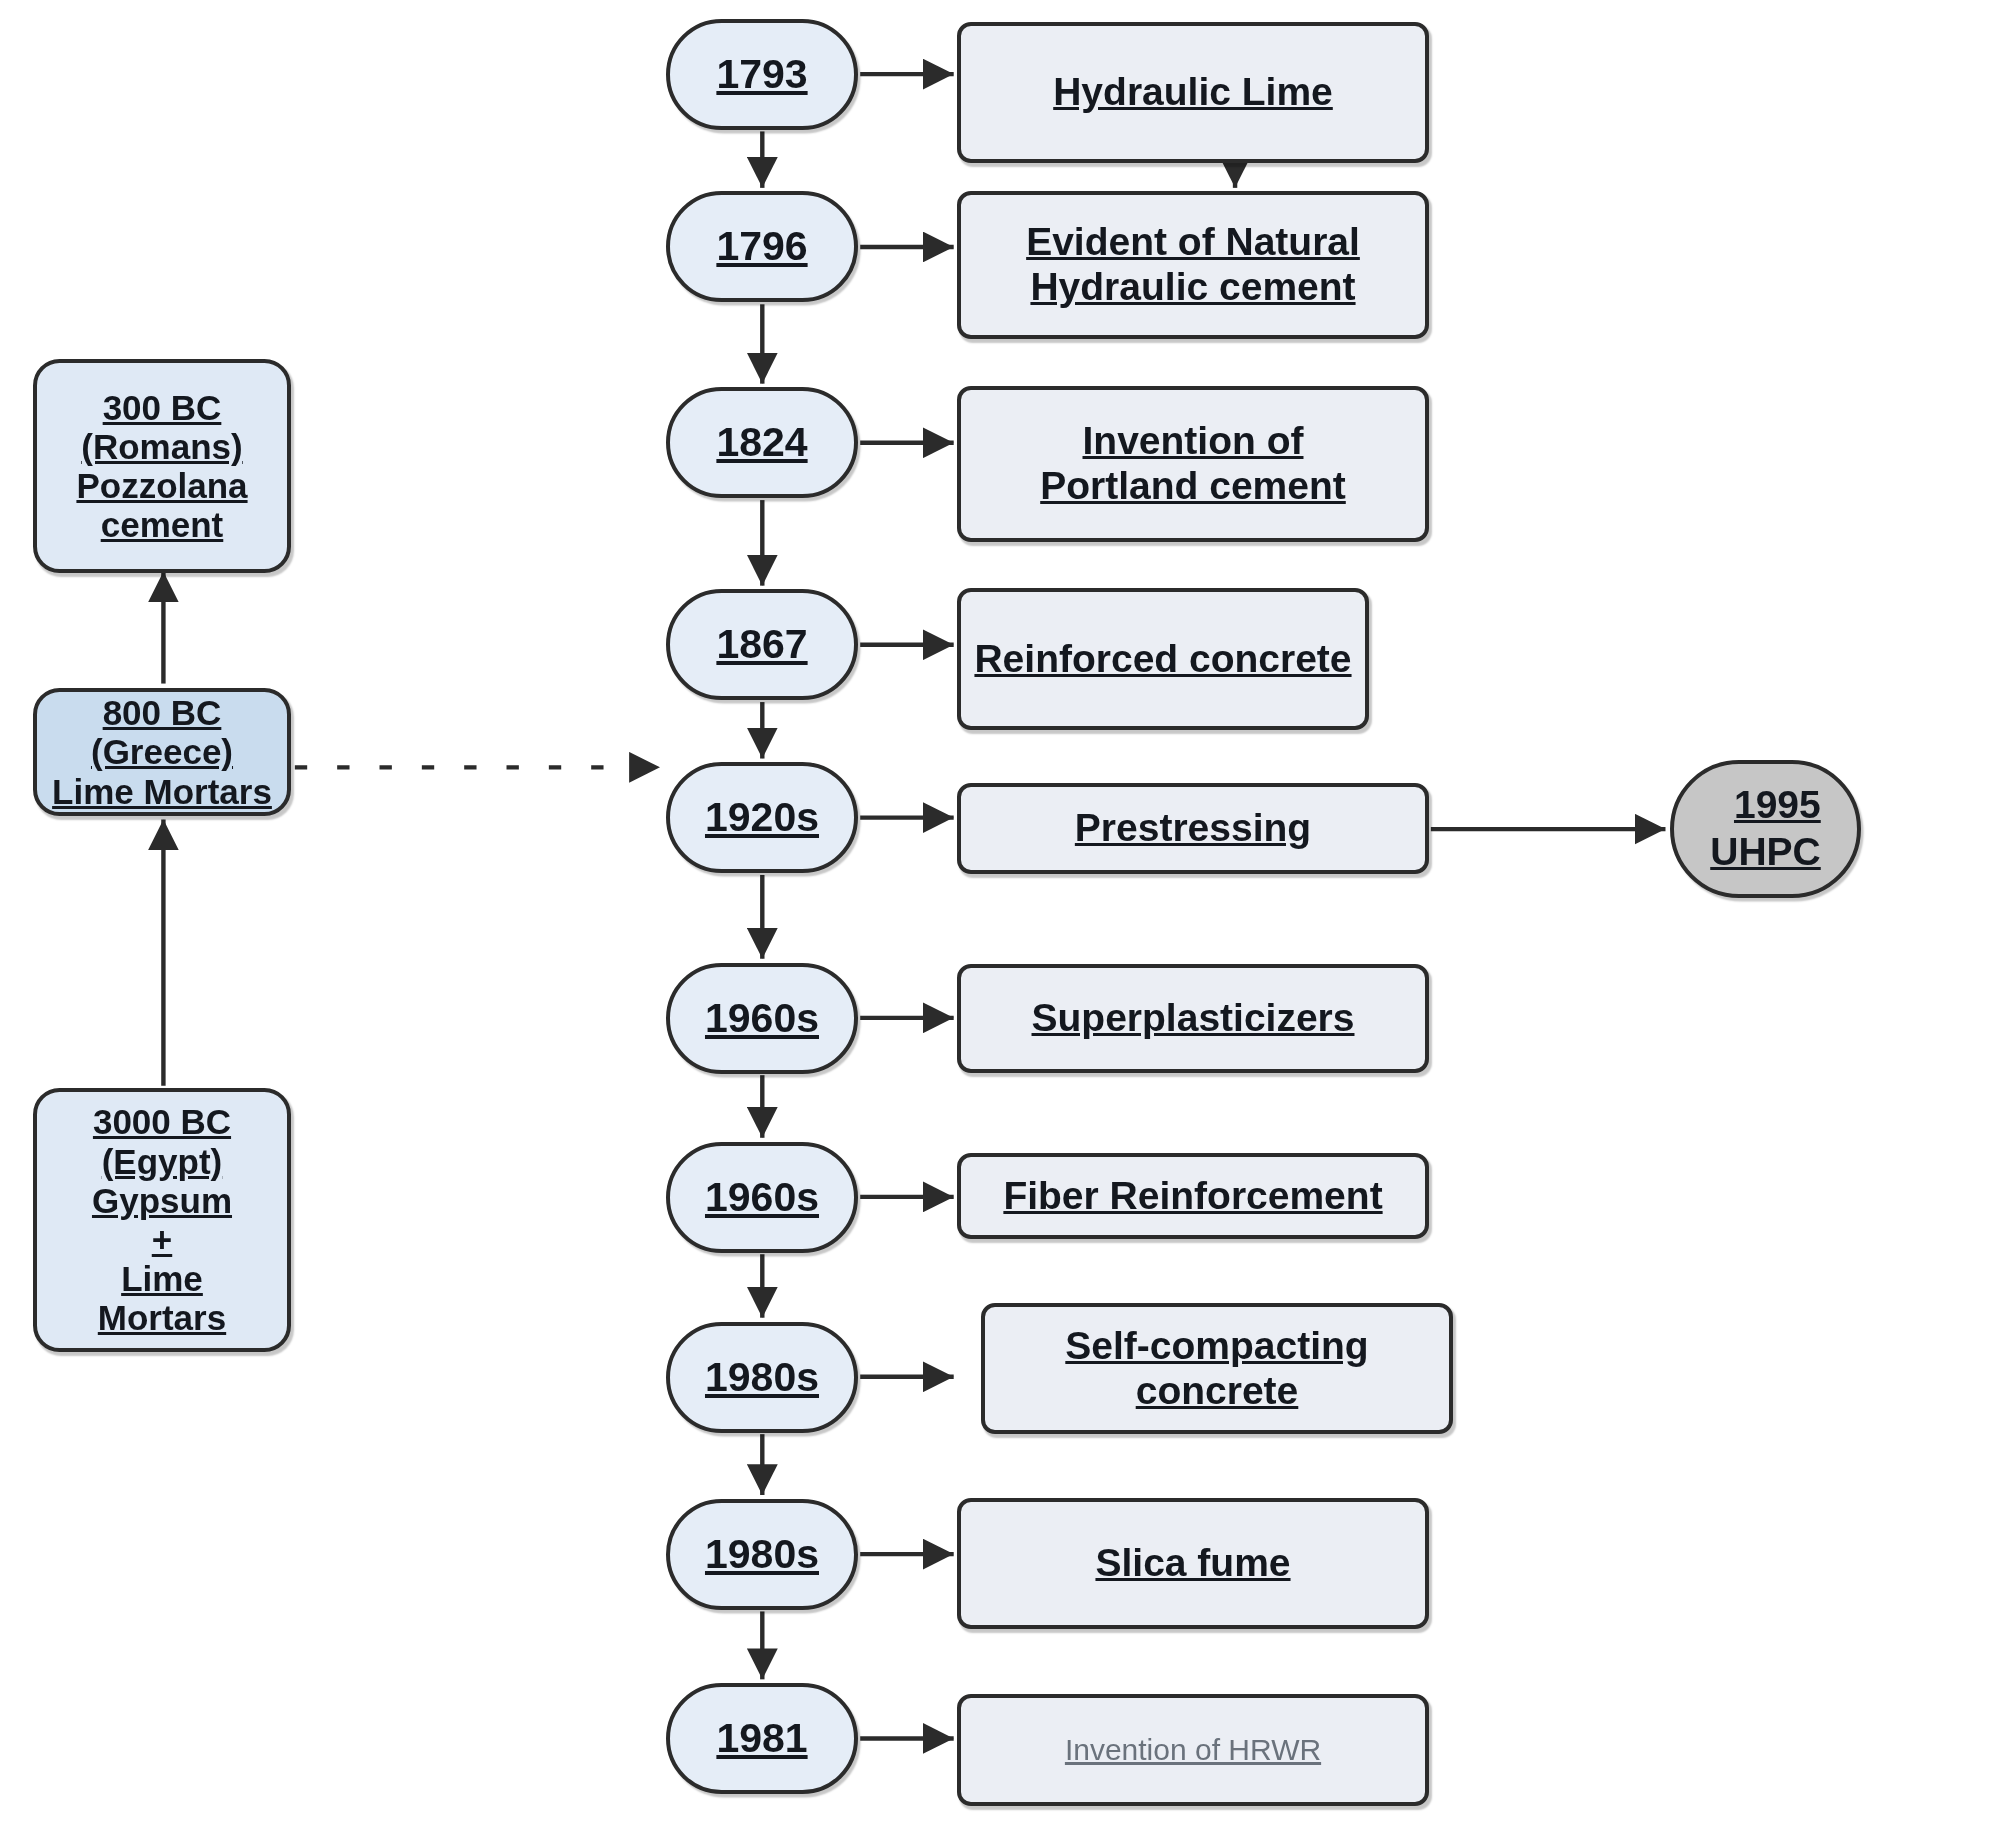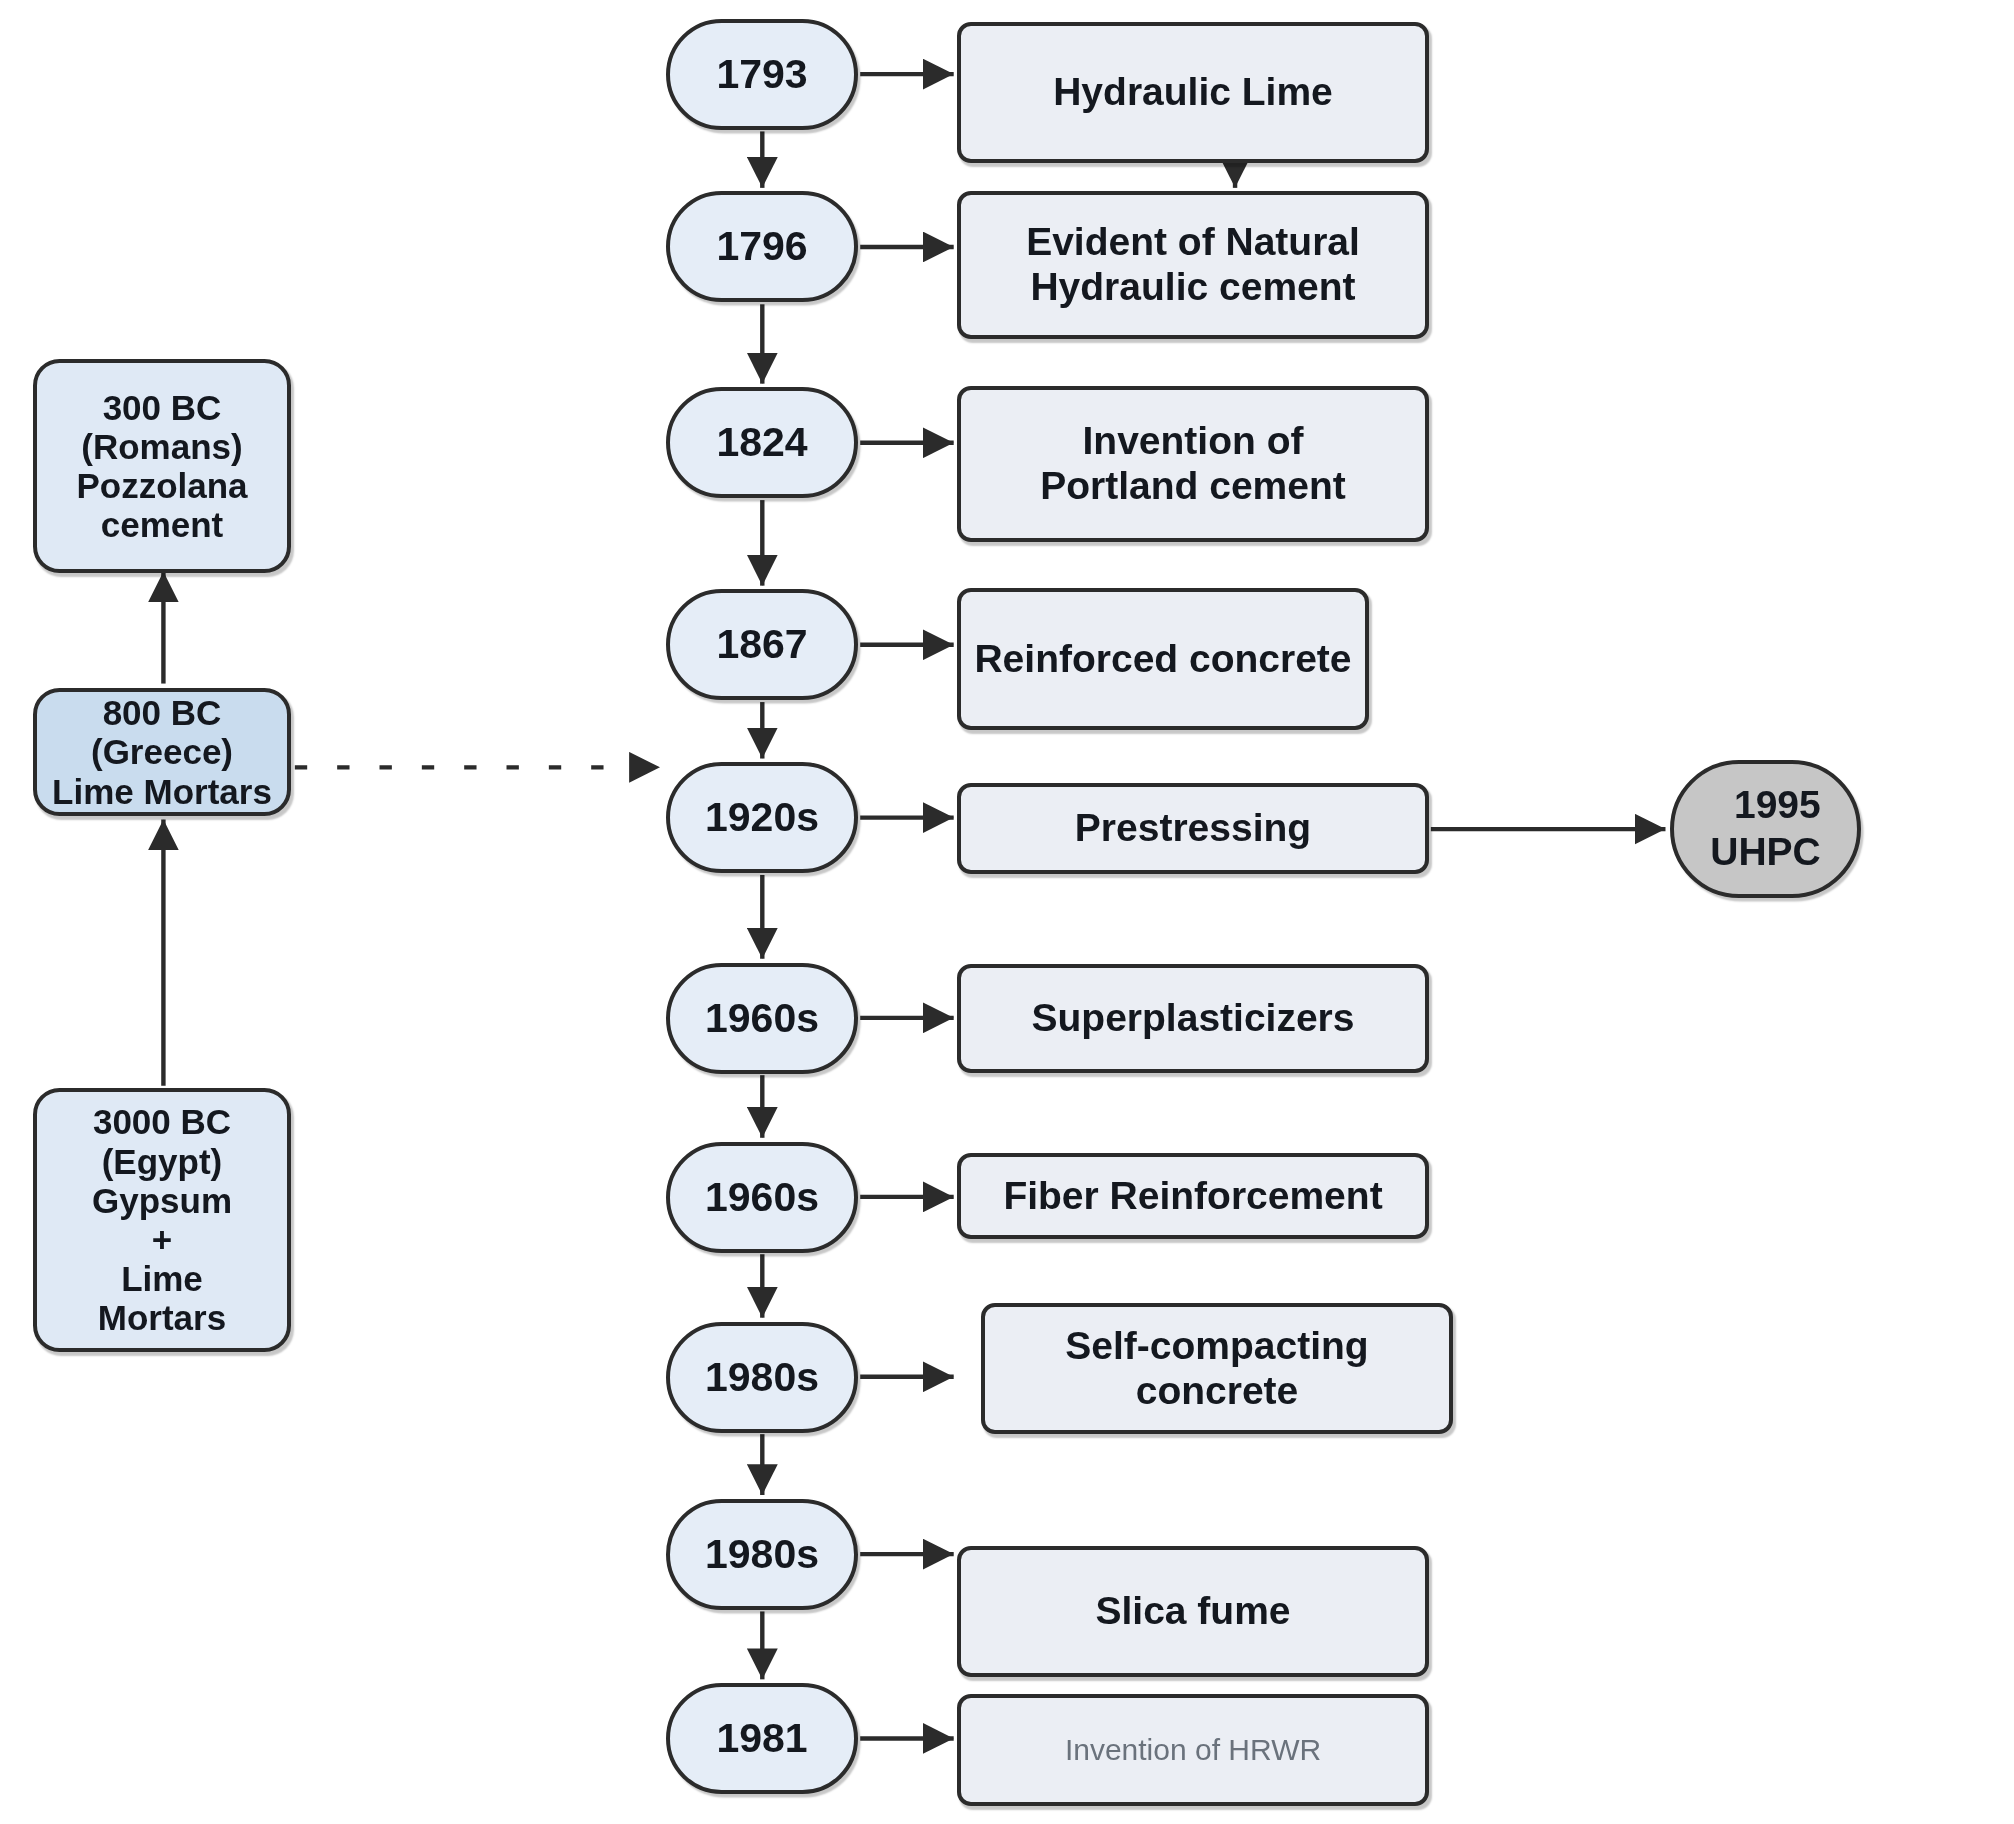--- a/index.html
+++ b/index.html
@@ -2,21 +2,21 @@
 <html style="--background: #ffffff; --oval-fill: #e5edf7; --event-fill: #ebeef4; --ancient-fill: #dfe9f5; --highlight-fill: #c9dcee; --uhpc-fill: #c6c6c6; --stroke: #2b2b2b; --text: #14181f; --muted-text: #6a727c;font-size:14px"><head>
 <meta charset="utf-8">
 <style>
   html,body{margin:0;padding:0;background:#fff;}
   #canvas{position:relative;width:2015px;height:1824px;background:var(--background,#fff);
           font-family:"Liberation Sans", sans-serif;overflow:hidden;}
   svg.arrows{position:absolute;left:0;top:0;pointer-events:none;}
   .node{position:absolute;box-sizing:border-box;border:4.4px solid var(--stroke,#2b2b2b);
         display:flex;align-items:center;justify-content:center;text-align:center;
         white-space:pre-line;color:var(--text,#14181f);font-weight:bold;
-        box-shadow:2.6px 3.5px 1.8px rgba(0,0,0,0.22);}
+        box-shadow:2.6px 3.5px 1.8px rgba(0,0,0,0.22);text-decoration:underline;}
   .oval{background:var(--oval-fill,#e5edf7);border-radius:62px;font-size:41px;}
   .event{background:var(--event-fill,#ebeef4);border-radius:14px;font-size:39px;line-height:1.15;}
   .ancient{background:var(--ancient-fill,#dfe9f5);border-radius:26.5px;font-size:35px;line-height:1.12;}
   .highlight{background:var(--highlight-fill,#c9dcee);}
   .uhpc{background:var(--uhpc-fill,#c6c6c6);border-radius:71px;font-size:39px;line-height:1.2;text-align:right;}
   .muted{color:var(--muted-text,#6a727c);font-weight:normal;font-size:30px;}
 </style>
 </head>
 <body>
 
@@ -89,20 +89,20 @@
   <div class="node event" style="left:957px;top:191px;width:472px;height:148px;">Evident of Natural
 Hydraulic cement</div>
   <div class="node event" style="left:957px;top:386px;width:472px;height:156px;">Invention of
 Portland cement</div>
   <div class="node event" style="left:957px;top:588px;width:412px;height:142px;">Reinforced concrete</div>
   <div class="node event" style="left:957px;top:783px;width:472px;height:91px;">Prestressing</div>
   <div class="node event" style="left:957px;top:964px;width:472px;height:109px;">Superplasticizers</div>
   <div class="node event" style="left:957px;top:1153px;width:472px;height:86px;">Fiber Reinforcement</div>
   <div class="node event" style="left:957px;top:1303px;width:472px;height:131px;margin-left:24px;">Self-compacting
 concrete</div>
-  <div class="node event" style="left:957px;top:1498px;width:472px;height:131px;margin-top:48px;">Slica fume</div>
+  <div class="node event" style="left:957px;top:1498px;width:472px;height:131px;">Slica fume</div>
   <div class="node event muted" style="left:957px;top:1694px;width:472px;height:112px;">Invention of HRWR</div>
 
   <div class="node uhpc" style="left:1670px;top:760px;width:191px;height:138px;">1995
 UHPC</div>
 
 </div>
 
 
 </body></html>

